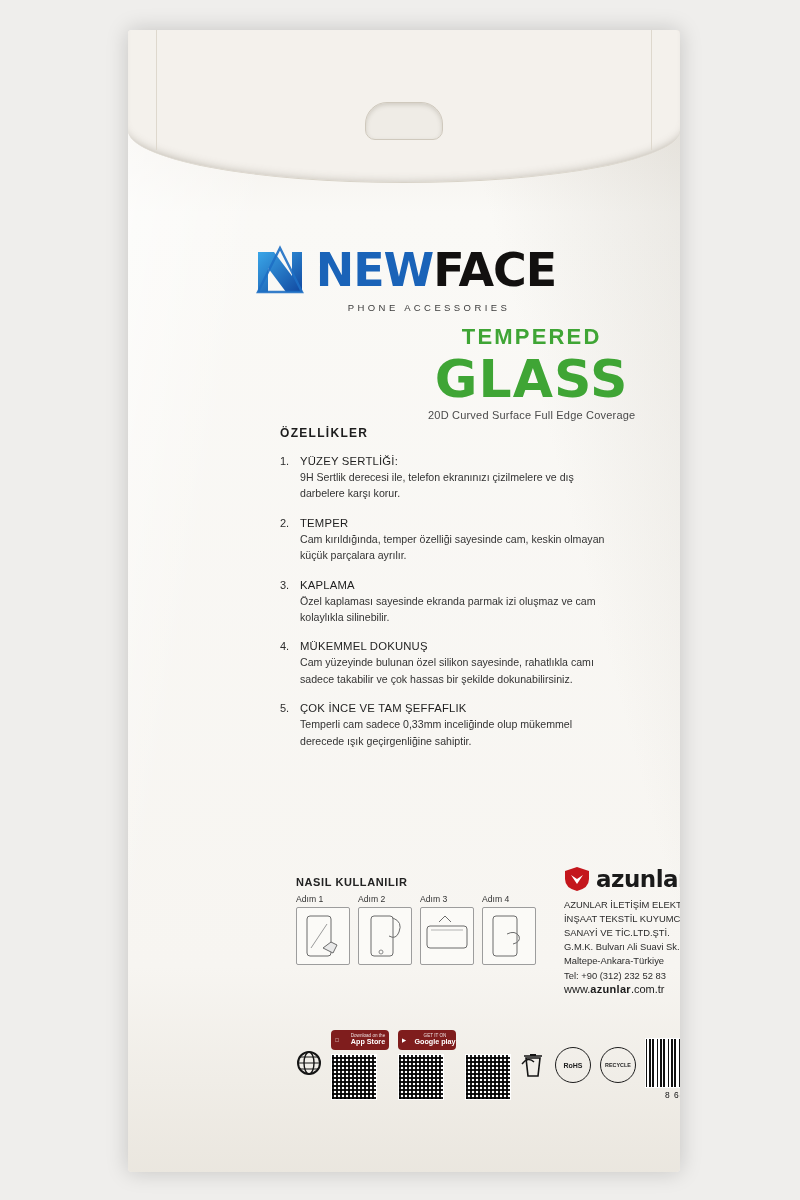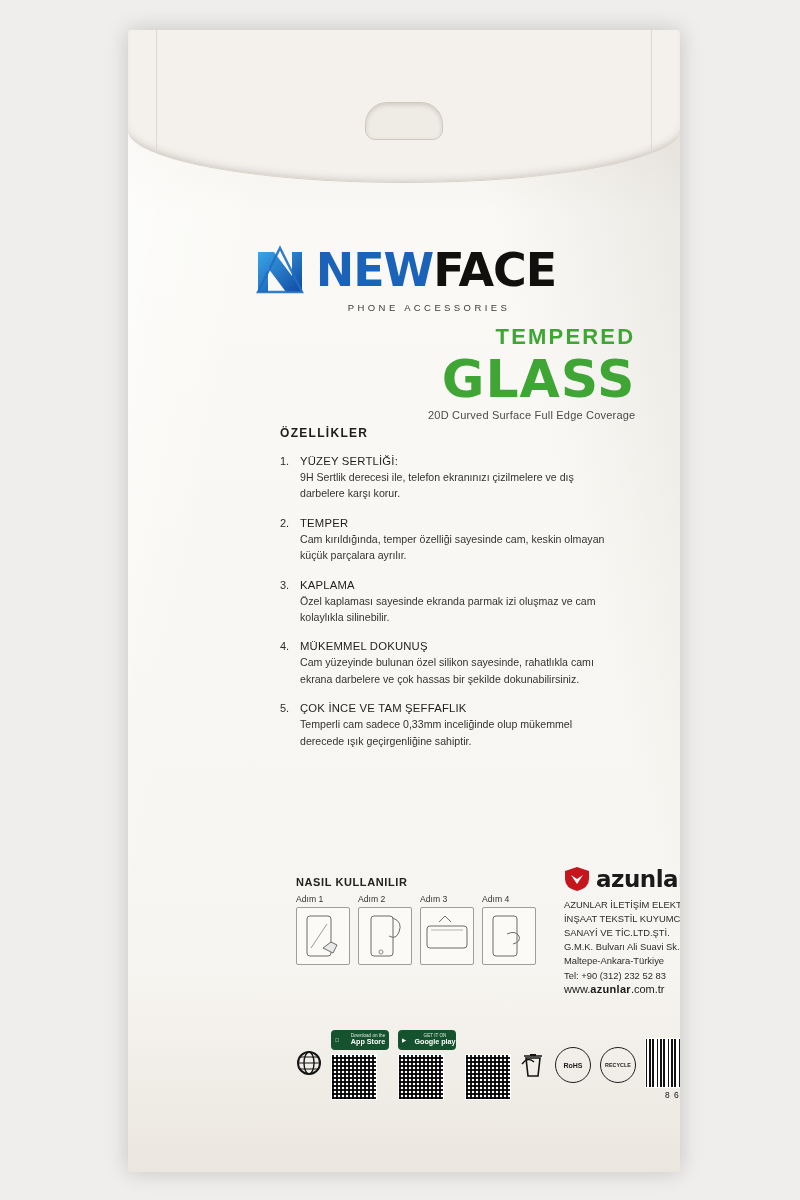--- a/index.html
+++ b/index.html
@@ -63,21 +63,21 @@
     color:#12100f;line-height:1;
     font-family:"DejaVu Sans", sans-serif;
   }
   #brand-word .blue{color:#1a63b8;}
   #brand-sub{
     margin-top:4px;margin-left:50px;
     font-size:9.5px;letter-spacing:3.4px;color:#3b3b3b;
   }
 
   
-  #tg{position:absolute;left:300px;top:296px;text-align:right;}
+  #tg{position:absolute;left:300px;top:296px;text-align:center;}
   #tg-tempered{
     font-size:22px;font-weight:bold;letter-spacing:2.2px;
     color:#3fa535;line-height:1;
   }
   #tg-glass{
     font-size:52px;font-weight:bold;letter-spacing:1px;
     color:#3fa535;line-height:.98;margin-top:6px;
     font-family:"DejaVu Sans", sans-serif;
   }
   #tg-desc{font-size:11px;color:#4a4a4a;margin-top:4px;letter-spacing:.2px;}
@@ -112,21 +112,21 @@
   #az-web b{letter-spacing:.3px;}
 
   
   #bottom{position:absolute;left:168px;top:1000px;width:410px;display:flex;align-items:flex-end;gap:9px;}
   .qr{width:44px;height:44px;background:
       repeating-linear-gradient(0deg,#1b1b1b 0 2px,#fff 2px 4px),
       repeating-linear-gradient(90deg,#1b1b1b 0 2px,rgba(255,255,255,0) 2px 4px);
       background-blend-mode:multiply;border:1px solid #fff;}
   .qr-wrap{text-align:center;}
   .badge{
-    width:58px;height:20px;border-radius:4px;background:#14532d;
+    width:58px;height:20px;border-radius:4px;background:#7f1d1d;
     color:#fff;font-size:5.4px;display:flex;flex-direction:column;
     justify-content:center;padding-left:16px;box-sizing:border-box;position:relative;
   }
   .badge .b1{font-size:4.6px;opacity:.85;line-height:1;}
   .badge .b2{font-size:7.2px;font-weight:bold;line-height:1.1;}
   .badge .g{position:absolute;left:4px;top:50%;transform:translateY(-50%);}
   .icon-circle{
     width:34px;height:34px;border-radius:50%;border:1.6px solid #1d1d1d;
     display:flex;align-items:center;justify-content:center;
     font-size:7px;font-weight:bold;color:#1d1d1d;
@@ -197,21 +197,21 @@
       <div class="feat-body">
         <div class="feat-head">KAPLAMA</div>
         <div class="feat-text">Özel kaplaması sayesinde ekranda parmak izi oluşmaz ve cam kolaylıkla silinebilir.</div>
       </div>
     </div>
 
     <div class="feat">
       <div class="feat-num">4.</div>
       <div class="feat-body">
         <div class="feat-head">MÜKEMMEL DOKUNUŞ</div>
-        <div class="feat-text">Cam yüzeyinde bulunan özel silikon sayesinde,  rahatlıkla camı ekrana darbelere ve çok hassas bir şekilde dokunabilirsiniz.</div>
+        <div class="feat-text">Cam yüzeyinde bulunan özel silikon sayesinde,  rahatlıkla camı sadece takabilir ve çok hassas bir şekilde dokunabilirsiniz.</div>
       </div>
     </div>
 
     <div class="feat">
       <div class="feat-num">5.</div>
       <div class="feat-body">
         <div class="feat-head">ÇOK İNCE VE TAM ŞEFFAFLIK</div>
         <div class="feat-text">Temperli cam sadece 0,33mm inceliğinde olup mükemmel derecede ışık geçirgenliğine sahiptir.</div>
       </div>
     </div>

